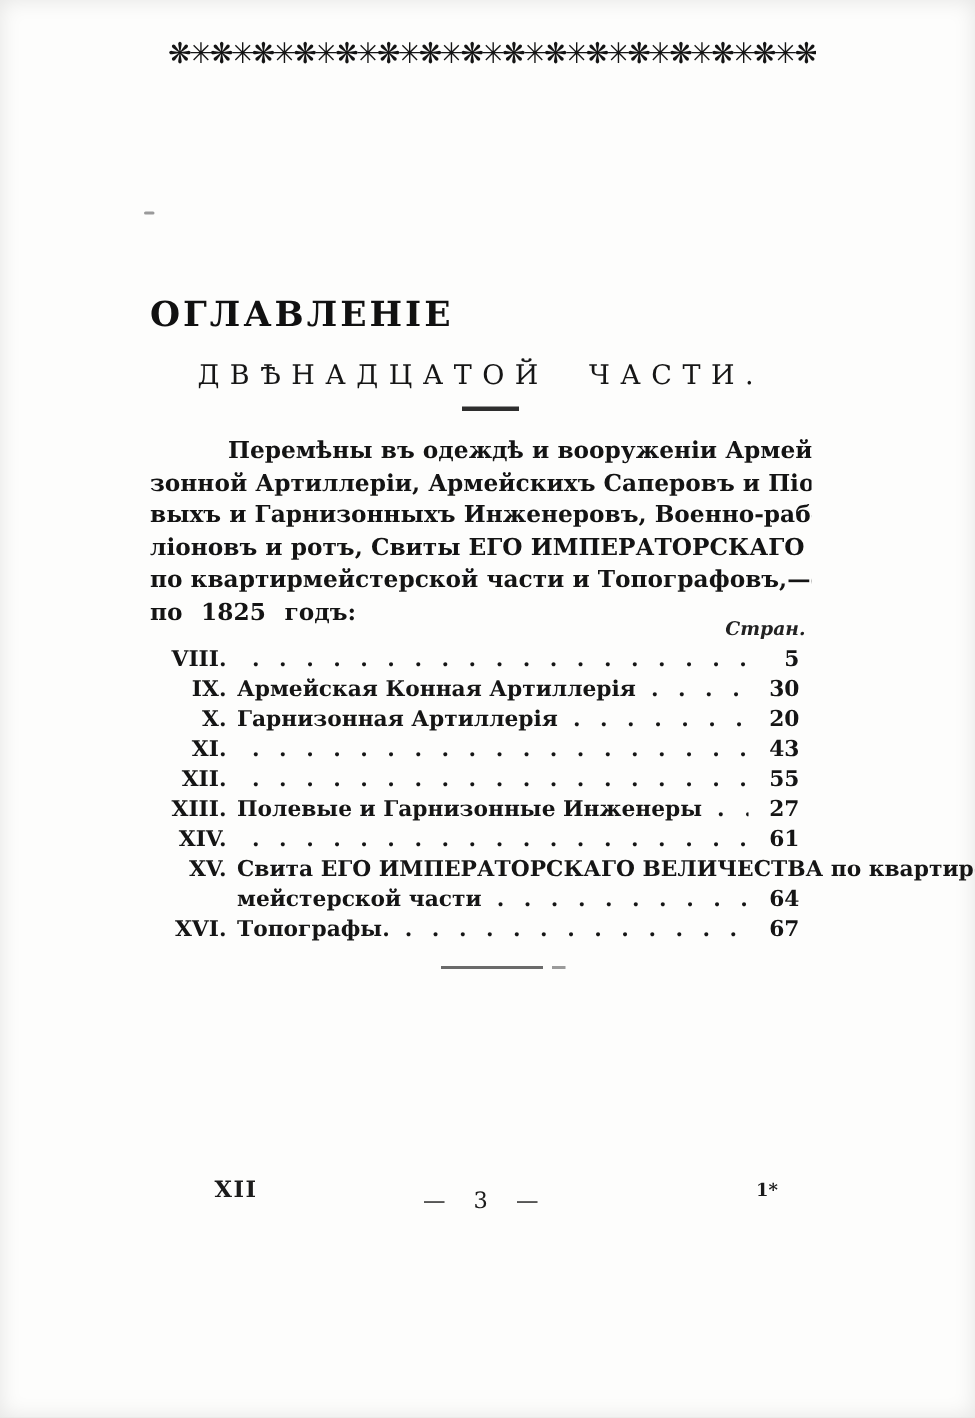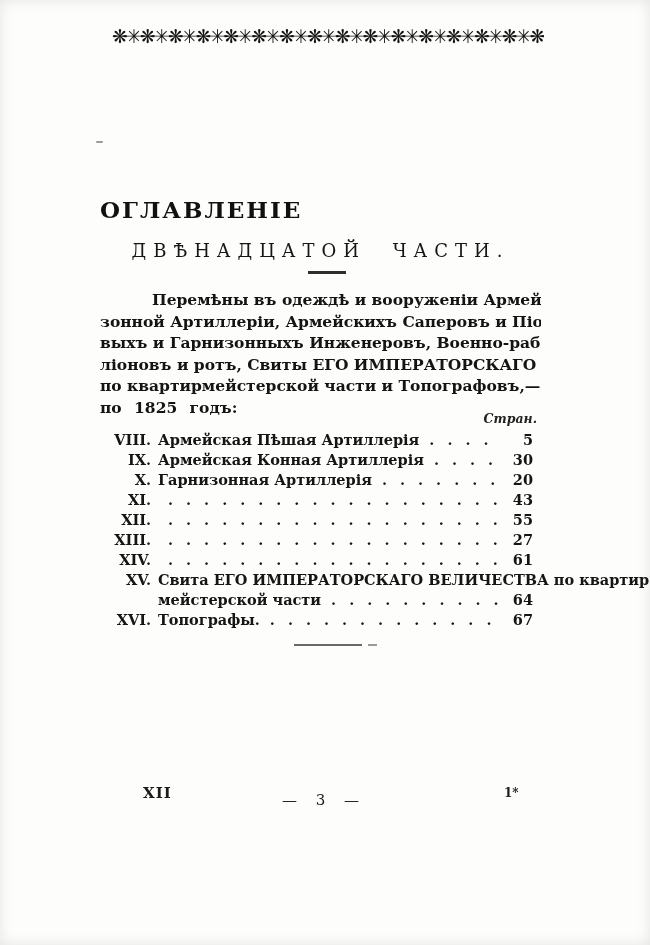--- a/index.html
+++ b/index.html
@@ -67,21 +67,20 @@
     <span class="iline">ліоновъ и ротъ, Свиты ЕГО ИМПЕРАТОРСКАГО ВЕЛИЧЕСТВА</span>
     <span class="iline">по квартирмейстерской части и Топографовъ,—съ 1801</span>
     <span class="iline last">по 1825 годъ:</span>
   </div>
 
   <div class="pages-header">Стран.</div>
 
   <div class="toc">
     <div class="row">
       <span class="num">VIII.</span>
-      <span class="ttl">Армейская Пѣшая Артиллерія</span>
       <span class="lead">..............................</span>
       <span class="pg">5</span>
     </div>
     <div class="row">
       <span class="num">IX.</span>
       <span class="ttl">Армейская Конная Артиллерія</span>
       <span class="lead">..............................</span>
       <span class="pg">30</span>
     </div>
     <div class="row">
@@ -95,20 +94,21 @@
       <span class="lead">..............................</span>
       <span class="pg">43</span>
     </div>
     <div class="row">
       <span class="num">XII.</span>
       <span class="lead">..............................</span>
       <span class="pg">55</span>
     </div>
     <div class="row">
       <span class="num">XIII.</span>
+      <span class="ttl">Полевые и Гарнизонные Инженеры</span>
       <span class="lead">..............................</span>
       <span class="pg">27</span>
     </div>
     <div class="row">
       <span class="num">XIV.</span>
       <span class="lead">..............................</span>
       <span class="pg">61</span>
     </div>
     <div class="row">
       <span class="num">XV.</span>

